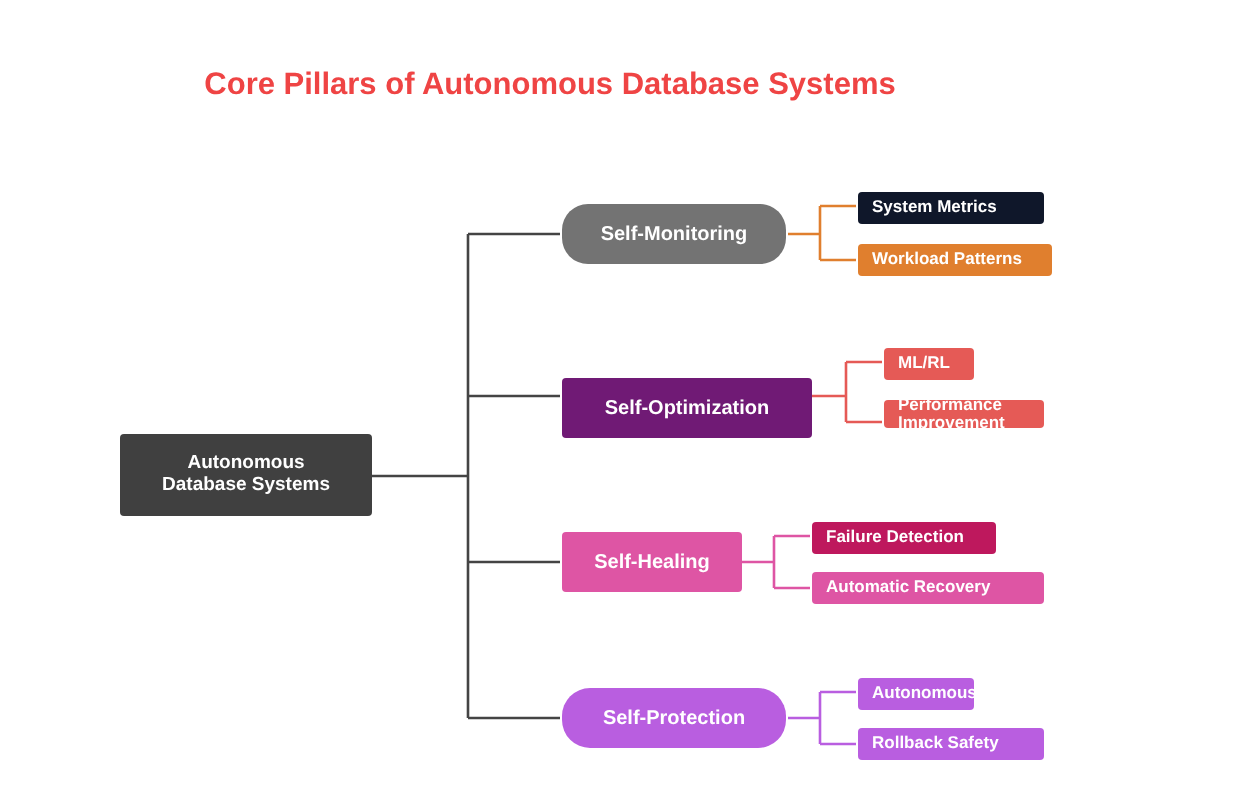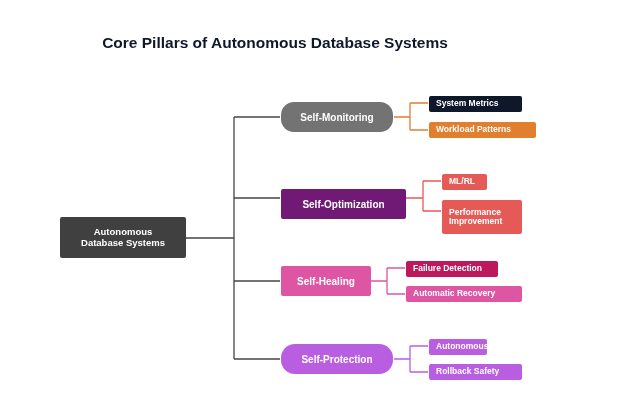--- a/index.html
+++ b/index.html
@@ -1,22 +1,22 @@
 <!DOCTYPE html>
 <html><head>
 <meta charset="utf-8">
 <style>
   html, body { margin:0; padding:0; background:#ffffff; }
   body { width:629px; height:404px; position:relative; overflow:hidden; font-family:"Liberation Sans", sans-serif; }
-  .title { position:absolute; left:0; width:550px; top:34px; text-align:center; font-size:15.5px; font-weight:bold; color:#0f172a; }
+  .title { position:absolute; left:0; width:550px; top:34px; text-align:center; font-size:15.5px; font-weight:bold; color:#ef4444; }
   .box { position:absolute; display:flex; align-items:center; justify-content:center; text-align:center; color:#fff; font-weight:bold; border-radius:2px; box-sizing:border-box; line-height:1.1; }
   .root { left:60px; top:217px; width:126px; height:41px; background:#404040; font-size:9.5px; }
   .pillar { width:112px; height:30px; font-size:10px; }
   .leaf { font-size:8.5px; height:16px; justify-content:flex-start; padding-left:7px; }
-  .leaf.two { height:34px; }
+  .leaf.two { height:14px; }
   svg.lines { position:absolute; left:0; top:0; }
 </style>
 </head>
 <body>
 
 <div class="title">Core Pillars of Autonomous Database Systems</div>
 
 <svg class="lines" width="629" height="404">
   <g stroke="#444" stroke-width="1.3" fill="none">
     <line x1="186" y1="238" x2="234" y2="238"></line>
@@ -36,21 +36,21 @@
 
 <div class="box root">
   <div>
     <div>Autonomous</div>
     <div>Database Systems</div>
   </div>
 </div>
 
 <div class="box pillar" style="left:281px;top:102px;background:#737373;border-radius:13px;">Self-Monitoring</div>
 <div class="box leaf" style="left:429px;top:96px;width:93px;background:#0f172a;">System Metrics</div>
-<div class="box leaf" style="left:429px;top:122px;width:107px;background:#e07f2e;">Workload Patterns</div>
+<div class="box leaf" style="left:429px;top:122px;width:97px;background:#e07f2e;">Workload Patterns</div>
 
 <div class="box pillar" style="left:281px;top:189px;width:125px;background:#701a75;">Self-Optimization</div>
 <div class="box leaf" style="left:442px;top:174px;width:45px;background:#e55a56;">ML/RL</div>
 <div class="box leaf two" style="left:442px;top:200px;width:80px;background:#e55a56;">
   <div style="text-align:left;">
     <div>Performance</div>
     <div>Improvement</div>
   </div>
 </div>
 

